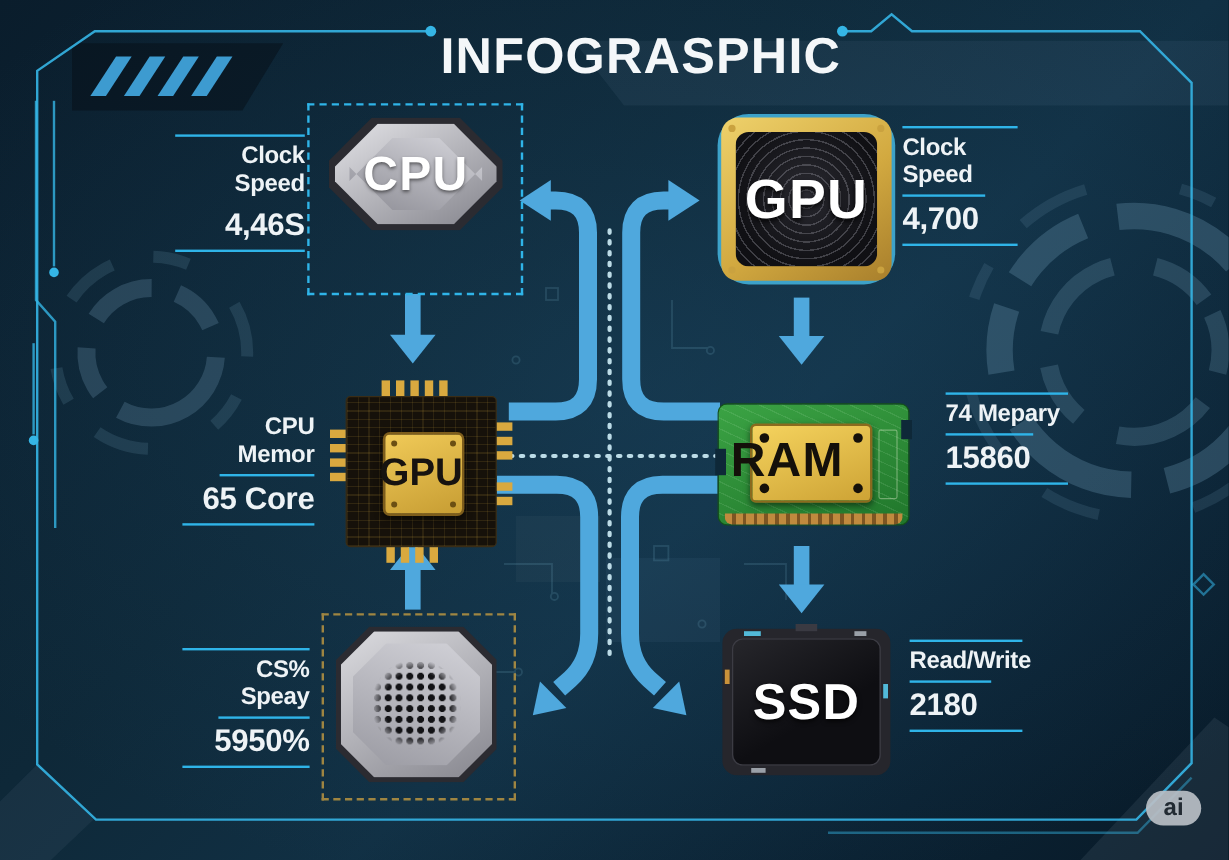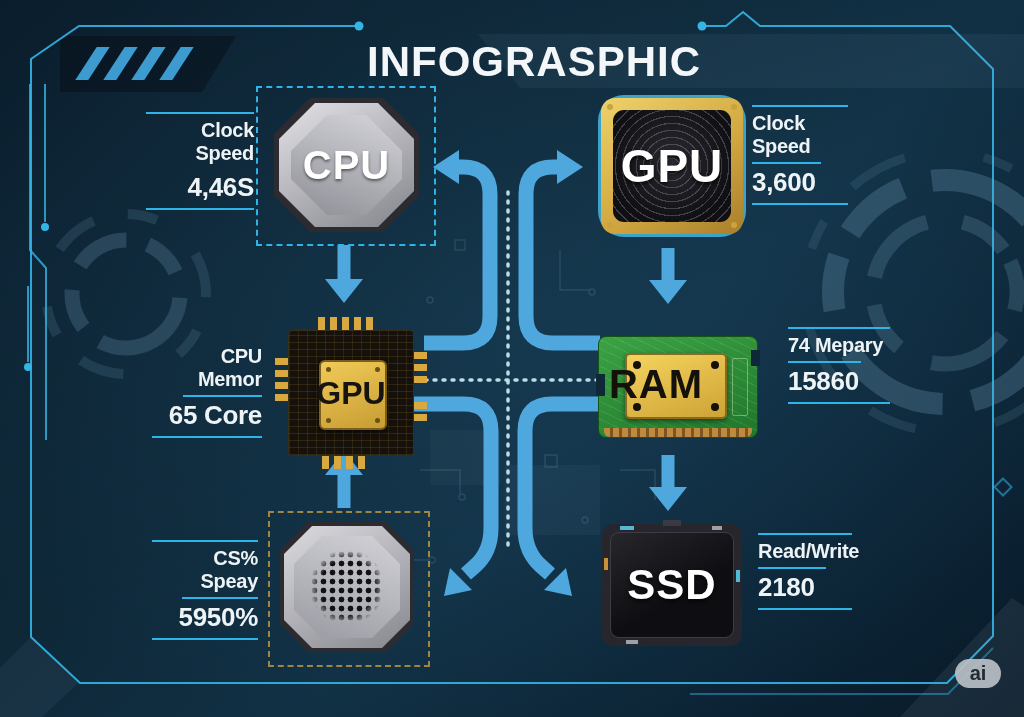--- a/index.html
+++ b/index.html
@@ -6,42 +6,42 @@
   #canvas{
     position:relative;width:1024px;height:717px;overflow:hidden;
     font-family:"Liberation Sans",sans-serif;
     background:
       radial-gradient(1100px 700px at 52% 45%, rgba(32,78,108,.35), rgba(0,0,0,0) 62%),
       linear-gradient(135deg,#0a1d2c 0%,#0e2838 38%,#113044 58%,#0b2233 82%,#081a28 100%);
   }
   .abs{position:absolute;}
   svg.deco{position:absolute;left:0;top:0;z-index:1;}
   
-  .title{left:0;right:0;top:38px;text-align:center;color:#f4f7f9;font-weight:bold;
+  .title{left:0;right:0;top:23px;text-align:center;color:#f4f7f9;font-weight:bold;
          font-size:42px;letter-spacing:1px;z-index:3;padding-left:44px;}
   
   .slashes{left:86px;top:47px;z-index:3;display:flex;gap:15px;}
   .slashes span{display:block;width:13px;height:33px;background:#3d9bd0;transform:skewX(-33deg);}
   
   .stat{z-index:3;display:flex;flex-direction:column;color:#eef3f6;}
   .stat .ln{height:2px;background:#2fb4e8;width:100%;}
   .stat .ln.mid{width:72%;}
   .stat .lbl{font-weight:bold;font-size:20px;letter-spacing:-.3px;margin:5px 0 4px;}
   .stat .val{font-weight:bold;font-size:26px;letter-spacing:-.3px;margin:3px 0 5px;}
   .side-left{align-items:flex-end;text-align:right;}
   .side-right{align-items:flex-start;text-align:left;}
   
   .chip{z-index:2;}
   .oct{position:absolute;clip-path:polygon(36px 0,calc(100% - 36px) 0,100% 36px,
        100% calc(100% - 36px),calc(100% - 36px) 100%,36px 100%,0 calc(100% - 36px),0 36px);}
   .chip-text{position:absolute;inset:0;display:flex;align-items:center;justify-content:center;
              font-weight:bold;}
   
   .cpu-dash{left:256px;top:86px;width:176px;height:156px;border:2px dashed #2fb4e8;z-index:2;}
-  .cpu{left:274px;top:98px;width:145px;height:134px;}
+  .cpu{left:274px;top:98px;width:145px;height:94px;}
   .cpu .l1{inset:0;background:#2b2b31;}
   .cpu .l2{inset:5px;background:linear-gradient(150deg,#e3e3e7,#84848c);}
   .cpu .l3{inset:17px;background:linear-gradient(200deg,#d5d5db,#8e8e96);}
   .cpu .chip-text{color:#fff;font-size:40px;text-shadow:0 2px 3px rgba(0,0,0,.5);letter-spacing:1px;}
   
   .gputop{left:598px;top:95px;width:148px;height:142px;}
   .gputop .teal{position:absolute;inset:0;border-radius:26px;background:#3da2c9;}
   .gputop .gold{position:absolute;inset:3px;border-radius:14px;
                 background:linear-gradient(145deg,#eed16b,#d2a940 55%,#a87f2c);}
   .gputop .blk{position:absolute;inset:15px;border-radius:11px;
@@ -215,21 +215,21 @@
     <div class="screw" style="left:9px;top:9px;"></div>
     <div class="screw" style="right:9px;top:9px;"></div>
     <div class="screw" style="left:9px;bottom:9px;"></div>
     <div class="screw" style="right:9px;bottom:9px;"></div>
     <div class="chip-text">GPU</div>
   </div>
   <div class="abs stat side-right" style="left:752px;top:105px;width:96px;">
     <div class="ln"></div>
     <div class="lbl">Clock Speed</div>
     <div class="ln mid"></div>
-    <div class="val">3,600</div>
+    <div class="val">4,700</div>
     <div class="ln"></div>
   </div>
 
   <div class="abs chip gpumid">
     <div class="pcb"></div>
     <div class="pin v" style="left:30px;top:-13px;"></div>
     <div class="pin v" style="left:42px;top:-13px;"></div>
     <div class="pin v" style="left:54px;top:-13px;"></div>
     <div class="pin v" style="left:66px;top:-13px;"></div>
     <div class="pin v" style="left:78px;top:-13px;"></div>

